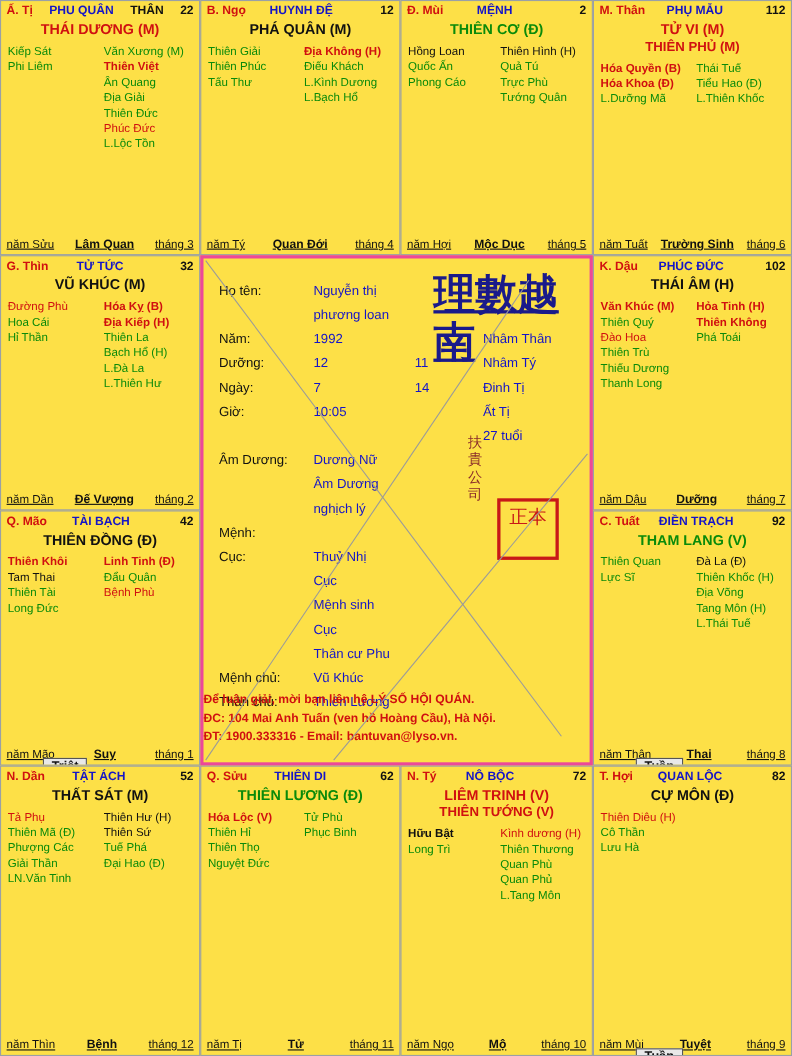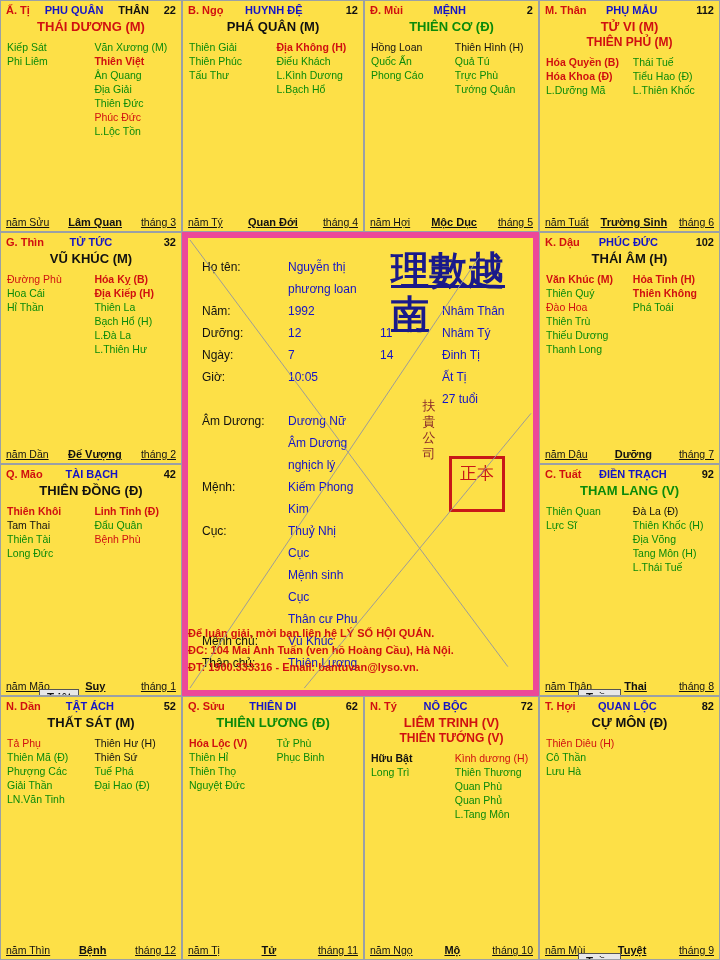--- a/index.html
+++ b/index.html
@@ -21,21 +21,21 @@
   }
   .cell {
     border:1px solid #9aa0a6;
     position:relative;
     overflow:hidden;
     background:transparent;
   }
   .center {
     grid-column: 2 / span 2;
     grid-row: 2 / span 2;
-    border:6px solid #ec4899;
+    border:3px solid #ec4899;
     position:relative;
     overflow:hidden;
   }
   
   .phdr {
     display:flex; justify-content:space-between; align-items:baseline;
     padding:3px 5px 0 5px;
     font-size:11px;
     font-weight:bold;
   }
@@ -350,21 +350,20 @@
           <span class="cv3"></span>
         </div>
         <div class="crow">
           <span class="clabel"></span>
           <span class="cv1">Âm Dương nghịch lý</span>
           <span class="cv2"></span>
           <span class="cv3"></span>
         </div>
         <div class="crow">
           <span class="clabel">Mệnh:</span>
-          <span class="cv1">Kiếm Phong Kim</span>
           <span class="cv2"></span>
           <span class="cv3"></span>
         </div>
         <div class="crow">
           <span class="clabel">Cục:</span>
           <span class="cv1">Thuỷ Nhị Cục</span>
           <span class="cv2"></span>
           <span class="cv3"></span>
         </div>
         <div class="crow">

